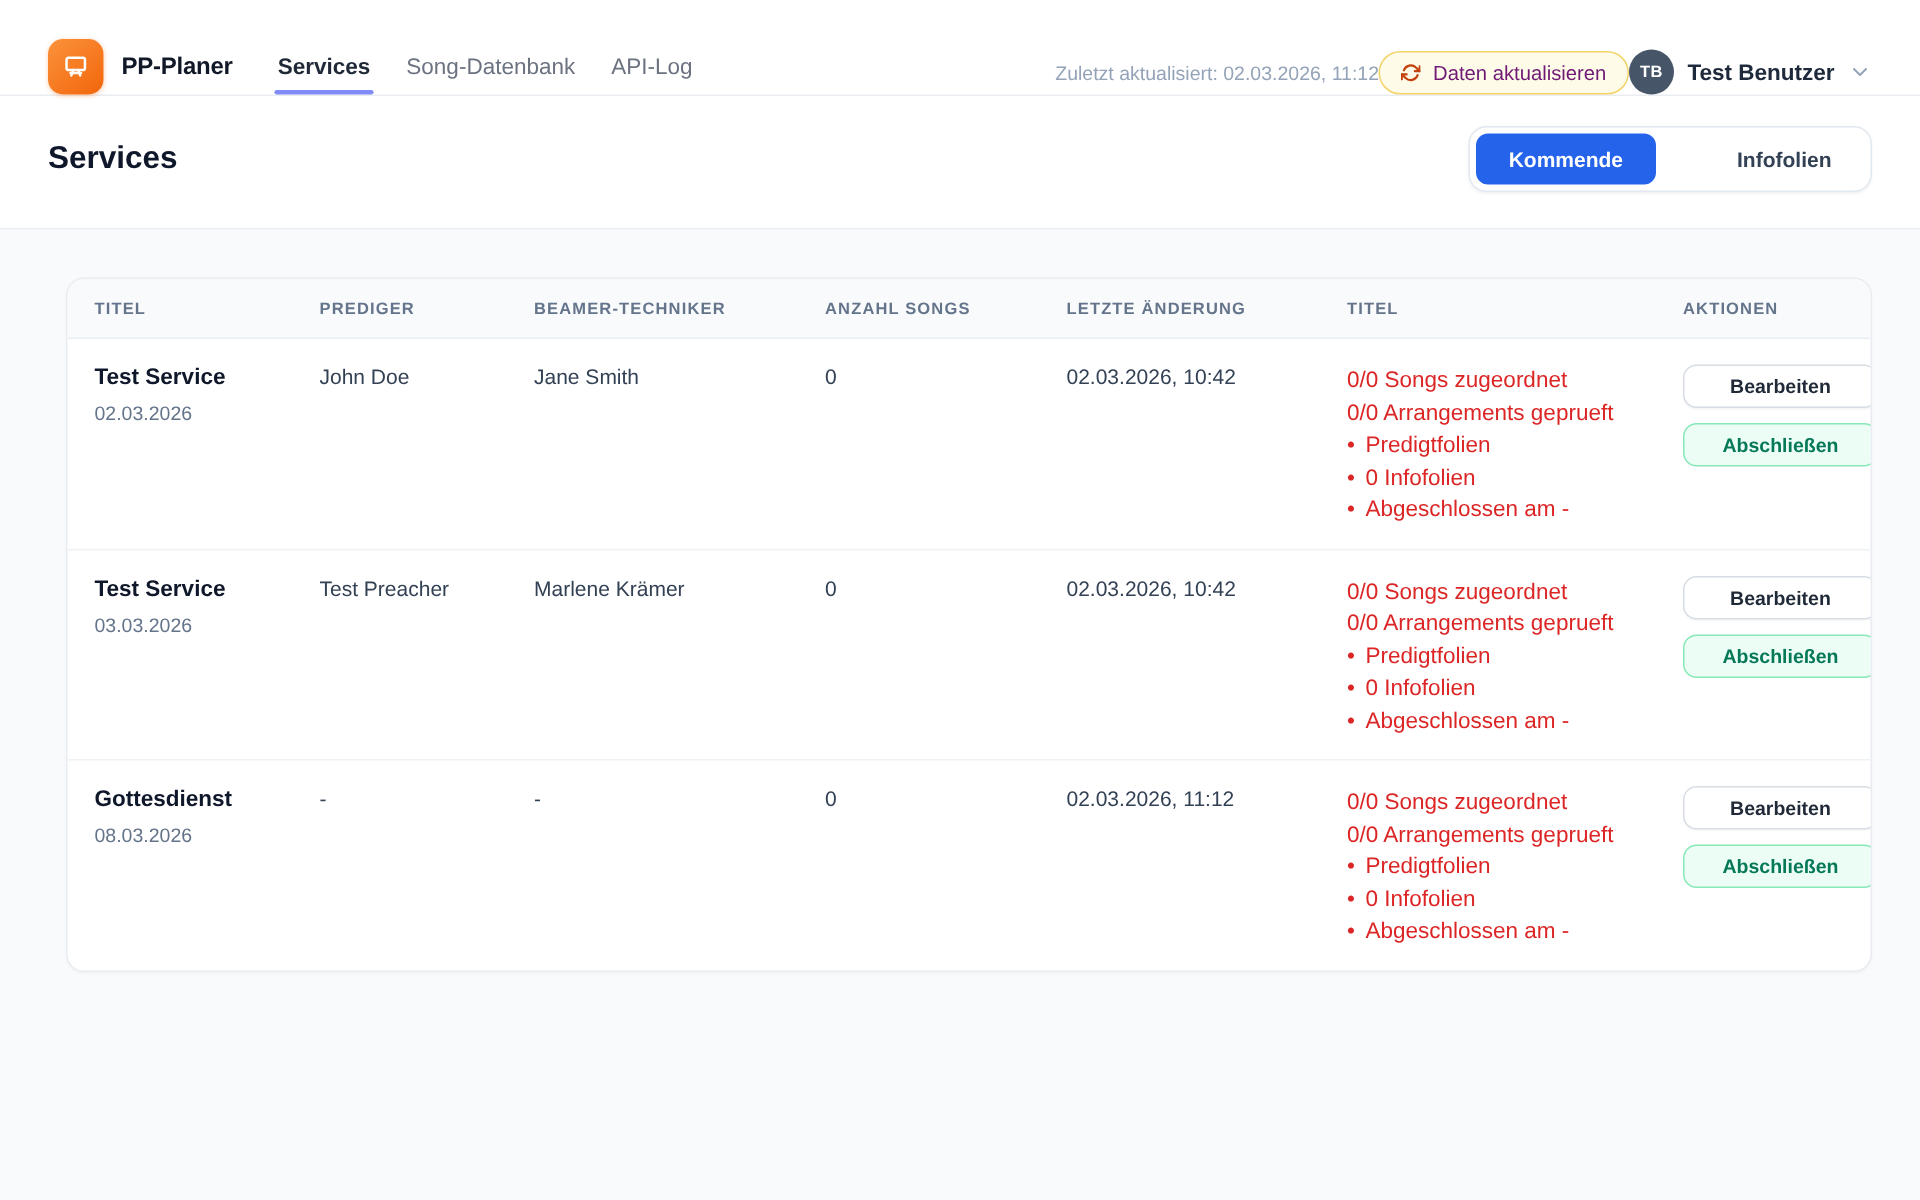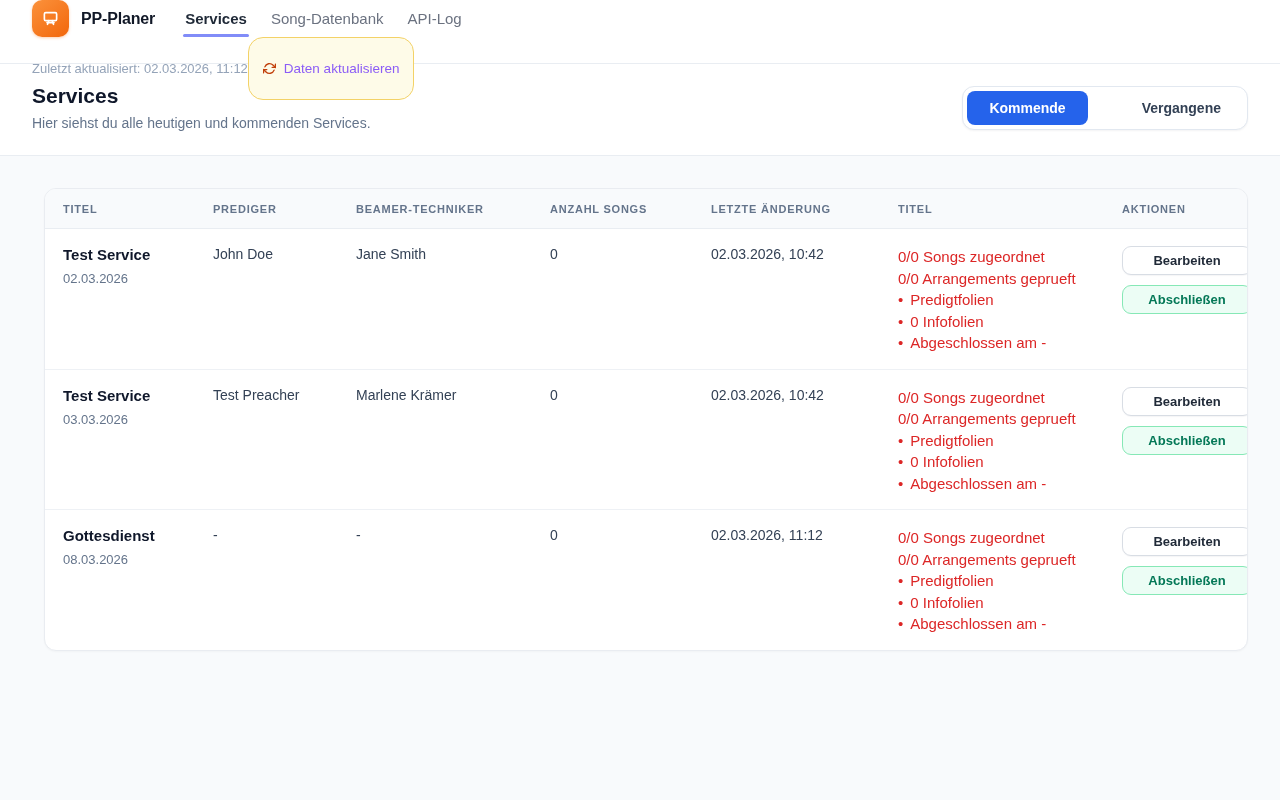--- a/index.html
+++ b/index.html
@@ -9,24 +9,23 @@
     background: #f8fafc;
     color: #0f172a;
   }
 
   
   .app-header {
     height: 64px;
     background: #ffffff;
     border-bottom: 1px solid #e9edf2;
     display: flex;
-    align-items: flex-start;
+    align-items: flex-end;
     justify-content: space-between;
     padding: 0 32px;
-    flex-direction: column;
   }
   .header-left { display: flex; align-items: center; }
   .logo {
     width: 37px; height: 37px;
     border-radius: 10px;
     background: linear-gradient(140deg, #fb923c, #f2660a);
     display: flex; align-items: center; justify-content: center;
     box-shadow: 0 1px 3px rgba(249,115,22,.35);
     flex: 0 0 auto;
   }
@@ -37,23 +36,23 @@
   }
   .nav-link.active { color: #1f2937; font-weight: 600; }
   .nav-link.active::after {
     content: ""; position: absolute; left: -2px; right: -2px; bottom: -10px;
     height: 3px; background: #818cf8; border-radius: 2px;
   }
   .header-right { display: flex; align-items: center; gap: 0; }
   .last-updated { font-size: 13px; color: #94a3b8; }
   .refresh-btn {
     display: flex; align-items: center; gap: 8px;
-    background: #fefbe8; border: 1px solid #f3d267; color: #8b5cf6;
+    background: #fefbe8; border: 1px solid #f3d267; color: #701a75;
     font-family: inherit; font-size: 13.5px; font-weight: 500;
-    padding: 23px 14px; border-radius: 15px; cursor: pointer;
+    padding: 6px 14px; border-radius: 15px; cursor: pointer;
   }
   .user-menu { display: flex; align-items: center; gap: 9px; cursor: pointer; }
   .avatar {
     width: 30px; height: 30px; border-radius: 50%;
     background: #475569; color: #ffffff;
     font-size: 11px; font-weight: 700; letter-spacing: .03em;
     display: flex; align-items: center; justify-content: center;
   }
   .user-name { font-size: 15px; font-weight: 600; color: #1e293b; }
 
@@ -143,31 +142,39 @@
       <span class="icon">
         <svg width="13" height="13" viewBox="0 0 24 24" fill="none" stroke="#c2410c" stroke-width="2.6" stroke-linecap="round" stroke-linejoin="round">
           <polyline points="23 4 23 10 17 10"></polyline>
           <polyline points="1 20 1 14 7 14"></polyline>
           <path d="M3.51 9a9 9 0 0 1 14.85-3.36L23 10"></path>
           <path d="M1 14l4.64 4.36A9 9 0 0 0 20.49 15"></path>
         </svg>
       </span>
       <span>Daten aktualisieren</span>
     </button>
+    <div class="user-menu">
+      <div class="avatar">TB</div>
+      <span class="user-name">Test Benutzer</span>
+      <span class="icon">
+        <svg width="16" height="16" viewBox="0 0 24 24" fill="none" stroke="#94a3b8" stroke-width="2" stroke-linecap="round" stroke-linejoin="round">
+          <polyline points="6 9 12 15 18 9"></polyline>
+        </svg>
+      </span>
+    </div>
   </div>
 </header>
 
 <section class="page-head">
   <div>
     <h1 class="page-title">Services</h1>
-    <div class="page-subtitle">Hier siehst du alle heutigen und kommenden Services.</div>
   </div>
   <div class="segmented">
     <button class="segment active">Kommende</button>
-    <button class="segment">Vergangene</button>
+    <button class="segment">Infofolien</button>
   </div>
 </section>
 
 <main class="main">
   <div class="card">
     <table>
       <colgroup>
         <col style="width:150px">
           <col style="width:143px">
           <col style="width:194px">

